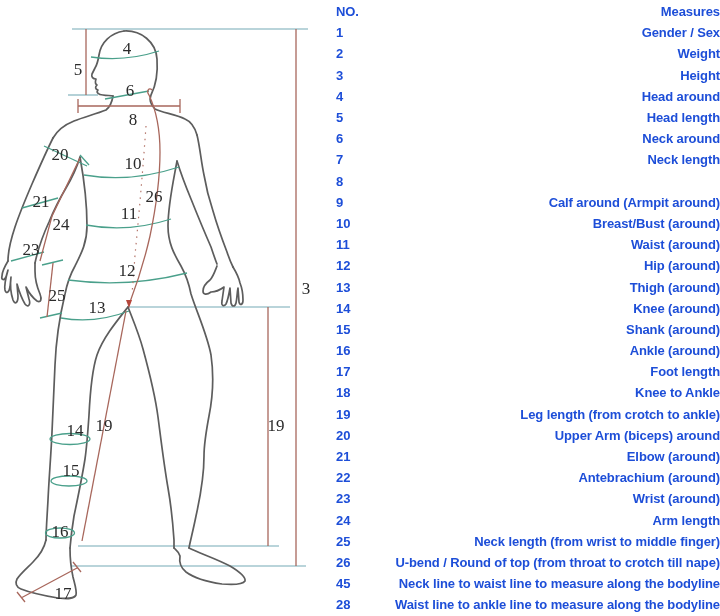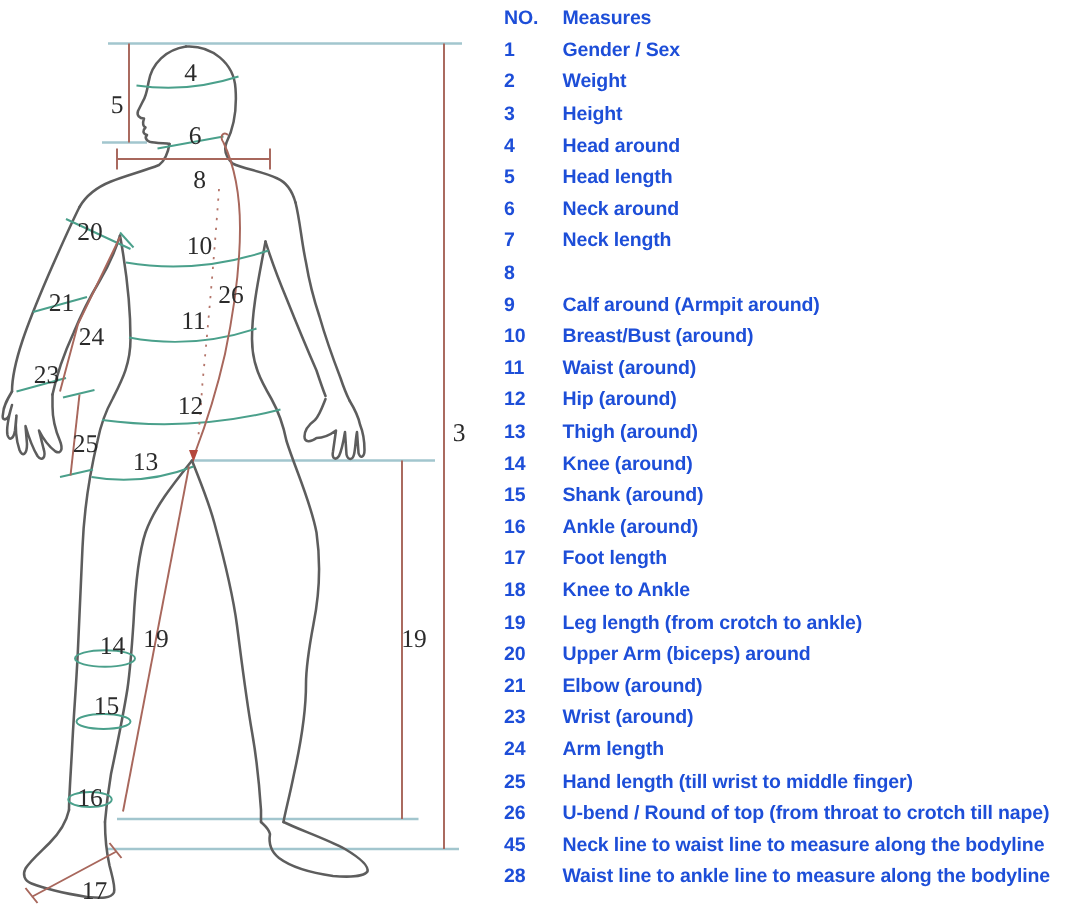--- a/index.html
+++ b/index.html
@@ -3,21 +3,21 @@
 <meta charset="utf-8">
 <style>
   html,body{margin:0;padding:0;background:#ffffff;}
   body{width:720px;height:616px;overflow:hidden;font-family:"Liberation Sans",sans-serif;}
   .screen{position:relative;width:720px;height:616px;background:#fff;}
   .figure-pane{position:absolute;left:0;top:0;width:330px;height:616px;}
   .list-pane{position:absolute;left:330px;top:1px;width:390px;}
   .row{display:flex;align-items:center;height:21.2px;font-weight:bold;font-size:13px;
        color:#1d4ed8;white-space:nowrap;letter-spacing:-0.1px;}
   .row .no{flex:none;width:39px;padding-left:6px;}
-  .row .label{flex:1;}
+  .row .label{flex:1;text-align:right;}
   svg text{font-family:"Liberation Serif","DejaVu Serif",serif;font-size:17px;fill:#2b2b2b;text-anchor:middle;}
   svg .outline{stroke:#5d5d5d;stroke-width:1.7;fill:none;stroke-linejoin:round;stroke-linecap:round;}
   svg .girth{stroke:#4aa08b;stroke-width:1.3;fill:none;}
   svg .dim{stroke:#a8675c;stroke-width:1.3;fill:none;}
   svg .dim-dash{stroke:#b4756a;stroke-width:1.2;fill:none;stroke-dasharray:1.5 5;}
   svg .extent{stroke:#a2c6ce;stroke-width:1.6;fill:none;}
 </style>
 </head>
 <body>
 
@@ -192,30 +192,34 @@
       </div>
     <div class="row">
         <span class="no">20</span>
         <span class="label">Upper Arm (biceps) around</span>
       </div>
     <div class="row">
         <span class="no">21</span>
         <span class="label">Elbow (around)</span>
       </div>
     <div class="row">
+        <span class="no">22</span>
+        <span class="label">Antebrachium (around)</span>
+      </div>
+    <div class="row">
         <span class="no">23</span>
         <span class="label">Wrist (around)</span>
       </div>
     <div class="row">
         <span class="no">24</span>
         <span class="label">Arm length</span>
       </div>
     <div class="row">
         <span class="no">25</span>
-        <span class="label">Hand length (till wrist to middle finger)</span>
+        <span class="label">Neck length (from wrist to middle finger)</span>
       </div>
     <div class="row">
         <span class="no">26</span>
         <span class="label">U-bend / Round of top (from throat to crotch till nape)</span>
       </div>
     <div class="row">
         <span class="no">45</span>
         <span class="label">Neck line to waist line to measure along the bodyline</span>
       </div>
     <div class="row">

